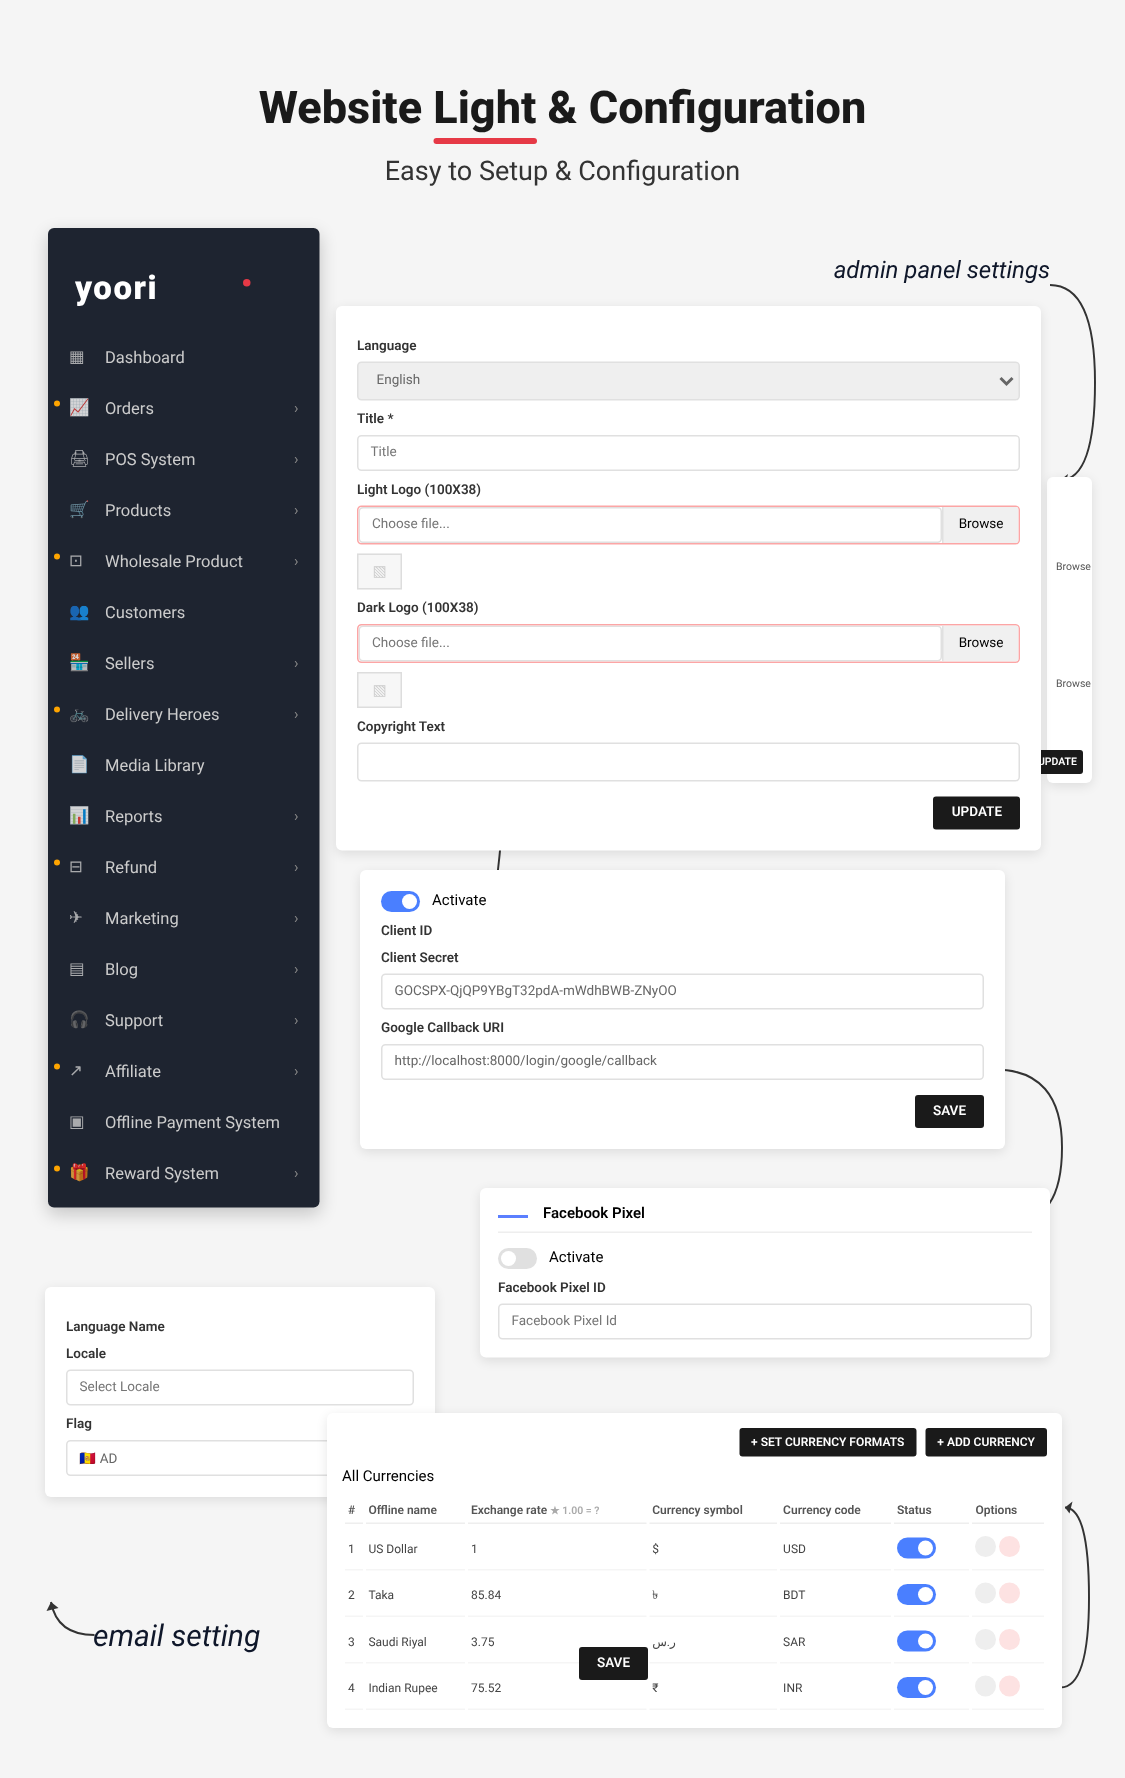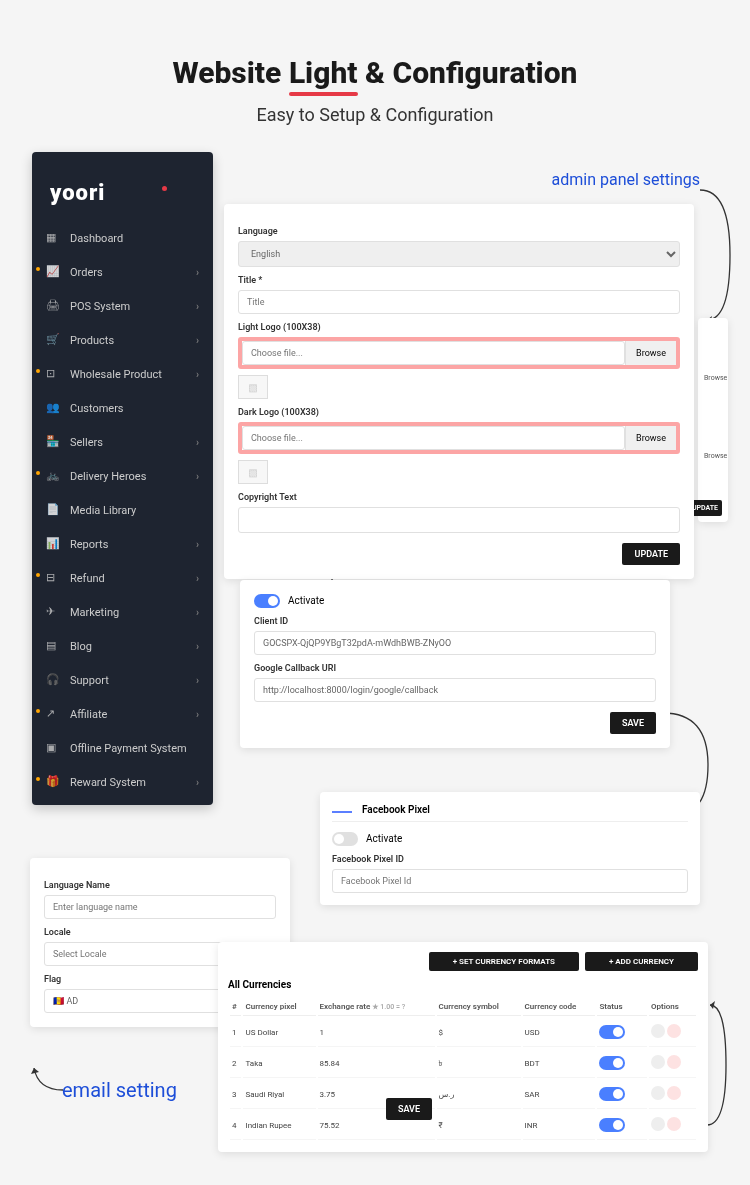--- a/index.html
+++ b/index.html
@@ -11,31 +11,31 @@
 
 .sidebar{position:absolute;left:32px;top:152px;width:181px;background:#1e2430;border-radius:4px;padding:20px 0 6px;box-shadow:0 4px 12px rgba(0,0,0,0.2)}
 .logo{color:#fff;font-weight:900;font-size:22px;padding:8px 18px 16px;position:relative;letter-spacing:1px}
 .logo::after{content:"";position:absolute;width:5px;height:5px;background:#e63946;border-radius:50%;top:14px;right:46px}
 .nav-item{display:flex;align-items:center;padding:10px 14px;color:#ccc;font-size:11px;cursor:pointer;position:relative}
 .nav-icon{width:14px;height:14px;margin-right:10px;opacity:0.8;display:inline-block}
 .nav-label{flex:1}
 .nav-chevron{font-size:10px;color:#888}
 .nav-dot{position:absolute;left:4px;top:12px;width:4px;height:4px;background:#ffa500;border-radius:50%}
 
-.callout{position:absolute;font-size:15px;color:#1d4ed8}
+.callout{position:absolute;font-style:italic;font-size:15px;color:#0f172a}
 .callout.admin{top:170px;right:50px;font-size:16px}
 .callout.social{top:490px;left:380px;font-size:16px}
 .callout.fbpixel{top:706px;left:534px;font-size:16px}
 .callout.email{top:1078px;left:62px;font-size:20px}
 .callout.currency{top:1126px;right:58px;font-size:16px}
 
 .panel{position:absolute;background:#fff;border-radius:4px;box-shadow:0 2px 8px rgba(0,0,0,0.1);padding:14px;font-size:10px}
 .panel label{display:block;font-weight:600;font-size:9px;color:#333;margin:8px 0 5px}
 .panel input[type=text],.panel select{width:100%;border:1px solid #e0e0e0;border-radius:3px;padding:6px 8px;font-size:9px;color:#666}
-.file-row{display:flex;border:4px solid #fca5a5;border-radius:3px;overflow:hidden}
+.file-row{display:flex;border:1px solid #fca5a5;border-radius:3px;overflow:hidden}
 .file-row input{border:none;flex:1}
 .file-row .browse{background:#f0f0f0;padding:7px 10px;font-size:9px;cursor:pointer;border-left:1px solid #e0e0e0}
 .img-placeholder{width:30px;height:24px;border:1px solid #ddd;background:#f7f7f7;margin-top:6px;display:flex;align-items:center;justify-content:center;color:#ccc;font-size:10px}
 .btn-dark{background:#1a1a1a;color:#fff;border:none;padding:6px 12px;font-size:9px;font-weight:600;border-radius:2px;cursor:pointer;float:right;margin-top:10px}
 
 .panel.admin{top:204px;left:224px;width:470px}
 .panel.admin-peek{top:318px;right:22px;width:30px;padding:6px}
 .panel.admin-peek .browse-edge{font-size:8px;color:#555;margin:50px 0 0}
 
 .panel.social{top:580px;left:240px;width:430px}
@@ -45,22 +45,22 @@
 .toggle.off::after{left:2px;right:auto}
 
 .panel.fbpixel{top:792px;left:320px;width:380px;padding:12px}
 .panel.fbpixel .tab-border{border-bottom:2px solid #5b7fff;display:inline-block;padding-bottom:4px;margin-right:10px;width:20px}
 .panel.fbpixel .tab-title{font-weight:600;font-size:10px}
 
 .panel.lang{top:858px;left:30px;width:260px}
 
 .panel.currency{top:942px;left:218px;width:490px;padding:10px}
 .curr-header{display:flex;justify-content:flex-end;gap:6px;margin-bottom:8px}
-.curr-header .btn-dark{float:none;margin:0;font-size:8px;padding:5px 24px}
-.curr-title{font-weight:700;font-size:10px;margin-bottom:6px}
+.curr-header .btn-dark{float:none;margin:0;font-size:8px;padding:5px 8px}
+.curr-title{font-weight:400;font-size:10px;margin-bottom:6px}
 .curr-table{width:100%;font-size:8px}
 .curr-table th{text-align:left;font-weight:600;padding:4px 2px;color:#555;border-bottom:1px solid #eee}
 .curr-table td{padding:6px 2px;color:#444;border-bottom:1px solid #f5f5f5}
 .opt-btn{width:14px;height:14px;border-radius:50%;display:inline-block;margin-right:2px;cursor:pointer}
 .opt-btn.edit{background:#eee}
 .opt-btn.del{background:#fde2e2}
 
 .panel.save-edge{top:1098px;left:372px;width:60px;padding:0;background:transparent;box-shadow:none}
 
 svg.arrow-svg{position:absolute}
@@ -218,54 +218,54 @@
   <div class="img-placeholder">▧</div>
   <label>Copyright Text</label>
   <input type="text" style="height: 26px;">
   <button class="btn-dark">UPDATE</button>
   <div style="clear:both"></div>
 </div>
 
 <div class="panel social">
   <div><span class="toggle"></span><span>Activate</span></div>
   <label>Client ID</label>
+  <label>Client Secret</label>
   <input type="text" value="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" style="">
   <label>Google Callback URI</label>
   <input type="text" value="http://localhost:8000/login/google/callback" style="">
   <button class="btn-dark">SAVE</button>
   <div style="clear:both"></div>
 </div>
 
 <div class="panel fbpixel">
   <div style="border-bottom:1px solid #eee;padding-bottom:6px"><span class="tab-border"></span><span class="tab-title">Facebook Pixel</span></div>
   <div style="margin-top:10px"><span class="toggle off"></span><span>Activate</span></div>
   <label>Facebook Pixel ID</label>
   <input type="text" placeholder="Facebook Pixel Id" style="">
 </div>
 
 <div class="panel lang">
   <label>Language Name</label>
-  <input type="text" placeholder="Enter language name" style="">
   <label>Locale</label>
   <input type="text" placeholder="Select Locale" style="">
   <label>Flag</label>
   <input type="text" value="🇦🇩 AD" style="">
 </div>
 
 <div class="panel currency">
   <div class="curr-header">
     <button class="btn-dark">+ SET CURRENCY FORMATS</button>
     <button class="btn-dark">+ ADD CURRENCY</button>
   </div>
   <div class="curr-title">All Currencies</div>
   <table class="curr-table">
     <thead>
         <tr>
       <th>#</th>
-      <th>Currency pixel</th>
+      <th>Offline name</th>
       <th><span>Exchange rate</span> <span style="color:#aaa;font-size:7px">★ 1.00 = ?</span></th>
       <th>Currency symbol</th>
       <th>Currency code</th>
       <th>Status</th>
       <th>Options</th>
     </tr>
       </thead>
     <tbody id="curr-body">
         <tr>
           <td>1</td>

